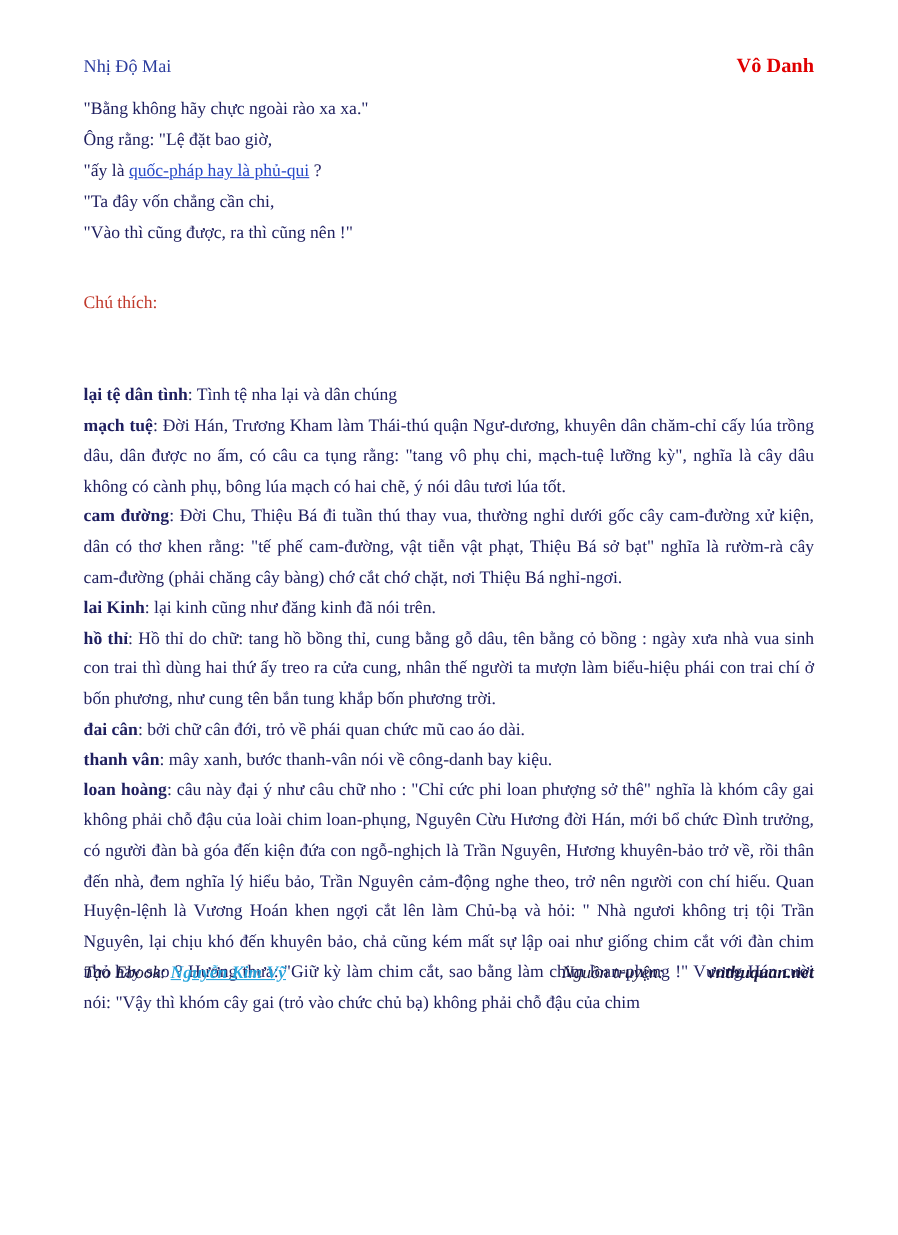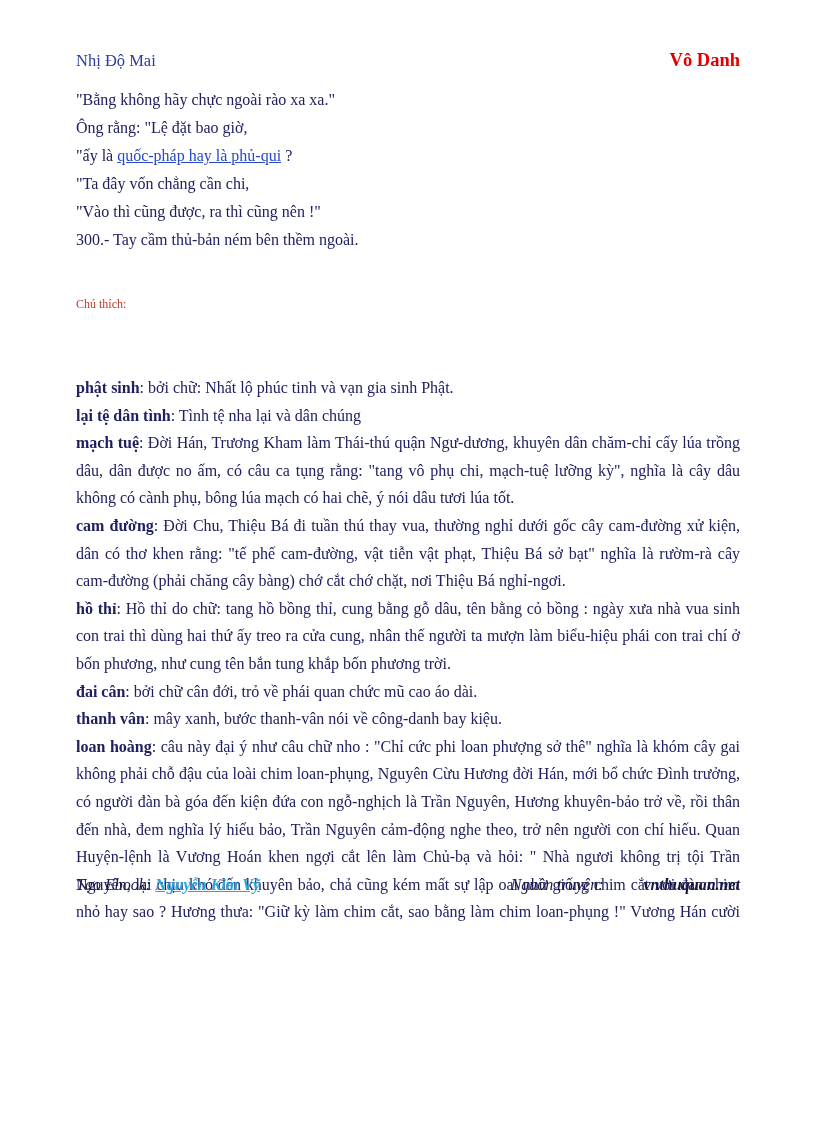--- a/index.html
+++ b/index.html
@@ -28,21 +28,21 @@
     .poem-line { margin: 0; line-height: 28px; font-size: 16px; }
     .inline-link {
       color: var(--link-blue, #2749c9);
       text-decoration: underline;
       cursor: pointer;
     }
 
     .notes-heading {
       margin: 36px 0 0 0;
       color: var(--heading-red, #c0392b);
-      font-size: 12px; font-weight: normal; line-height: 28px;
+      font-size: 16px; font-weight: normal; line-height: 28px;
     }
 
     .notes { margin-top: 56px; }
     .note { margin: 0; line-height: 27.6px; font-size: 16px; text-align: justify; }
     .note-term { font-weight: bold; }
     .underlined { text-decoration: underline; }
 
     .page-footer {
       position: absolute; left: 76px; right: 76px; bottom: 38px;
       display: flex; justify-content: space-between; align-items: flex-start;
@@ -66,30 +66,29 @@
   </header>
 
   <main class="page-body">
 
     <div class="poem">
       <p class="poem-line">"Bằng không hãy chực ngoài rào xa xa."</p>
       <p class="poem-line">Ông rằng: "Lệ đặt bao giờ,</p>
       <p class="poem-line"><span>"ấy là </span><a class="inline-link">quốc-pháp hay là phủ-qui</a><span> ?</span></p>
       <p class="poem-line">"Ta đây vốn chẳng cần chi,</p>
       <p class="poem-line">"Vào thì cũng được, ra thì cũng nên !"</p>
-      <p class="poem-line">300.- Tay cầm thủ-bản ném bên thềm ngoài.</p>
     </div>
 
     <h2 class="notes-heading">Chú thích:</h2>
 
     <section class="notes">
-      <p class="note"><b class="note-term">phật sinh</b><span class="note-sep">: </span><span class="note-text">bởi chữ: Nhất lộ phúc tinh và vạn gia sinh Phật.</span></p>
       <p class="note"><b class="note-term">lại tệ dân tình</b><span class="note-sep">: </span><span class="note-text">Tình tệ nha lại và dân chúng</span></p>
       <p class="note"><b class="note-term">mạch tuệ</b><span class="note-sep">: </span><span class="note-text">Đời Hán, Trương Kham làm Thái-thú quận Ngư-dương, khuyên dân chăm-chỉ cấy lúa trồng dâu, dân được no ấm, có câu ca tụng rằng: "tang vô phụ chi, mạch-tuệ lưỡng kỳ", nghĩa là cây dâu không có cành phụ, bông lúa mạch có hai chẽ, ý nói dâu tươi lúa tốt.</span></p>
       <p class="note"><b class="note-term">cam đường</b><span class="note-sep">: </span><span class="note-text">Đời Chu, Thiệu Bá đi tuần thú thay vua, thường nghỉ dưới gốc cây cam-đường xử kiện, dân có thơ khen rằng: "tế phế cam-đường, vật tiễn vật phạt, Thiệu Bá sở bạt" nghĩa là rườm-rà cây cam-đường (phải chăng cây bàng) chớ cắt chớ chặt, nơi Thiệu Bá nghỉ-ngơi.</span></p>
+      <p class="note"><b class="note-term">lai Kinh</b><span class="note-sep">: </span><span class="note-text">lại kinh cũng như đăng kinh đã nói trên.</span></p>
       <p class="note"><b class="note-term">hồ thỉ</b><span class="note-sep">: </span><span class="note-text">Hồ thỉ do chữ: tang hồ bồng thỉ, cung bằng gỗ dâu, tên bằng cỏ bồng : ngày xưa nhà vua sinh con trai thì dùng hai thứ ấy treo ra cửa cung, nhân thế người ta mượn làm biểu-hiệu phái con trai chí ở bốn phương, như cung tên bắn tung khắp bốn phương trời.</span></p>
       <p class="note"><b class="note-term">đai cân</b><span class="note-sep">: </span><span class="note-text">bởi chữ cân đới, trỏ về phái quan chức mũ cao áo dài.</span></p>
       <p class="note"><b class="note-term">thanh vân</b><span class="note-sep">: </span><span class="note-text">mây xanh, bước thanh-vân nói về công-danh bay kiệu.</span></p>
       <p class="note"><b class="note-term">loan hoàng</b><span class="note-sep">: </span><span class="note-text">câu này đại ý như câu chữ nho : "Chỉ cức phi loan phượng sở thê" nghĩa là khóm cây gai không phải chỗ đậu của loài chim loan-phụng, Nguyên Cừu Hương đời Hán, mới bổ chức Đình trưởng, có người đàn bà góa đến kiện đứa con ngỗ-nghịch là Trần Nguyên, Hương khuyên-bảo trở về, rồi thân đến nhà, đem nghĩa lý hiểu bảo, Trần Nguyên cảm-động nghe theo, trở nên người con chí hiếu. Quan Huyện-lệnh là Vương Hoán khen ngợi cắt lên làm Chủ-bạ và hỏi: " Nhà ngươi không trị tội Trần Nguyên, lại chịu khó đến khuyên bảo, chả cũng kém mất sự lập oai như giống chim cắt với đàn chim nhỏ hay sao ? Hương thưa: "Giữ kỳ làm chim cắt, sao bằng làm chim loan-phụng !" Vương Hán cười nói: "Vậy thì khóm cây gai (trỏ vào chức chủ bạ) không phải chỗ đậu của chim</span></p>
     </section>
 
   </main>
 
   <footer class="page-footer">
     <div class="footer-left">

